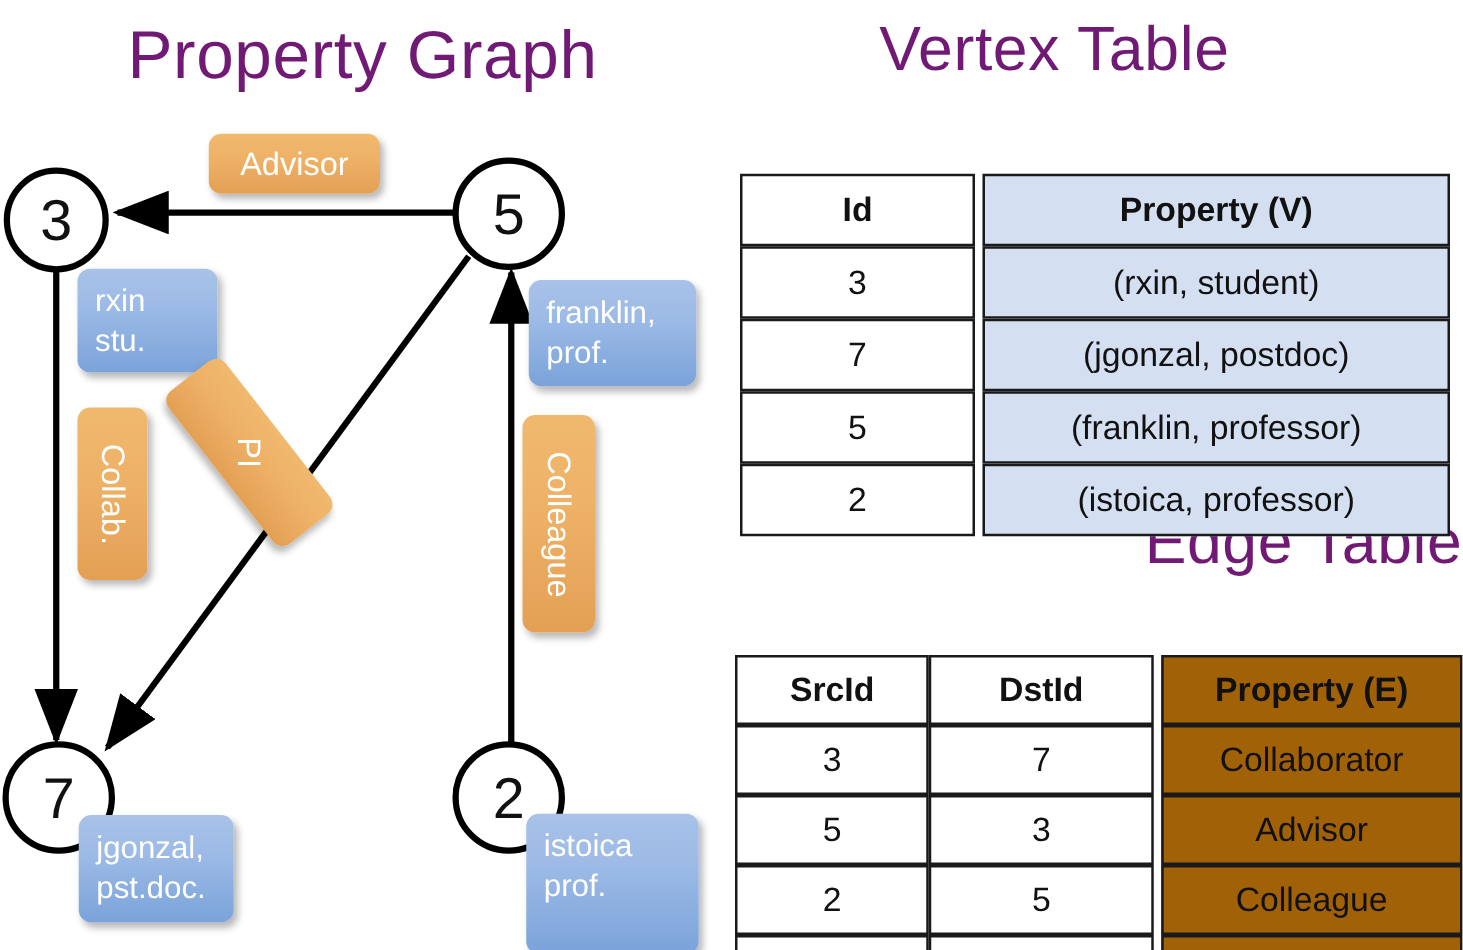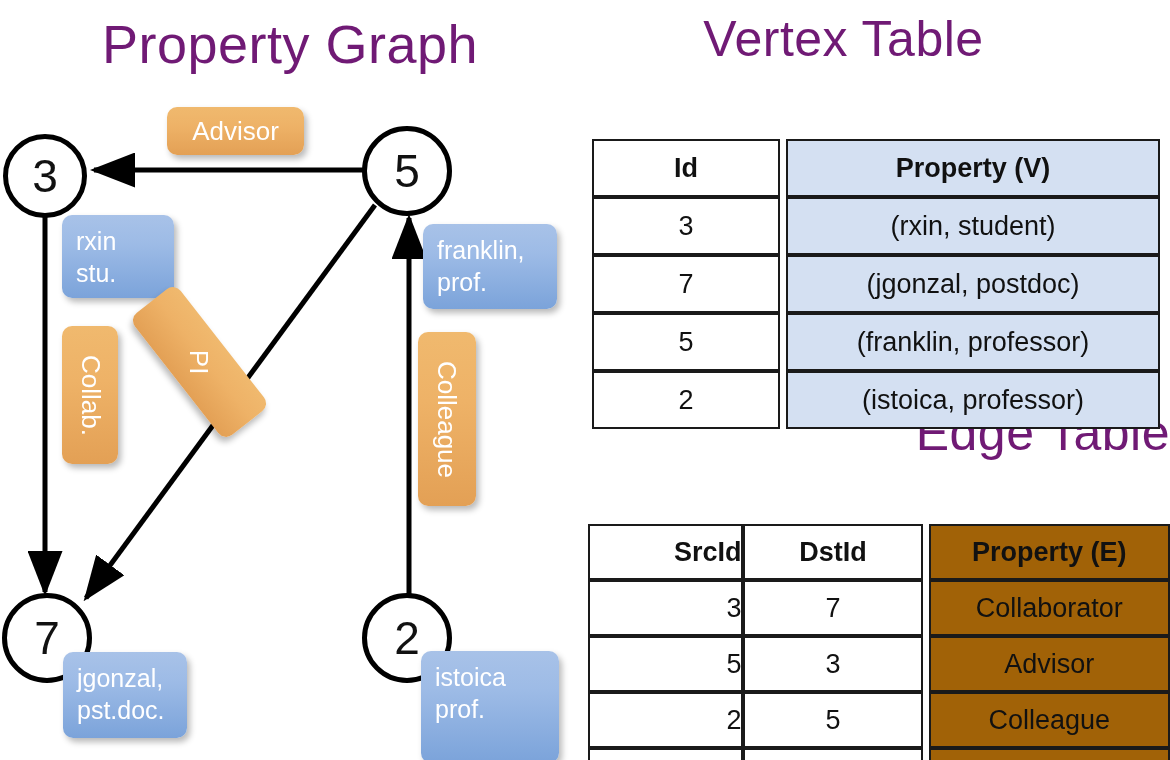--- a/index.html
+++ b/index.html
@@ -137,21 +137,21 @@
     width: 6px;
   }
   .v-blue { background: #d4e0f2; }
   .e-tan  { background: #a16207; }
 
   #vertex-table { left: 592px; top: 103px; }
   #vertex-table .col-id   { width: 184px; height: 54px; }
   #vertex-table .col-prop { width: 370px; height: 54px; }
 
   #edge-table { left: 588px; top: 488px; }
-  #edge-table .col-src  { width: 152px; height: 52px; text-align: right; }
+  #edge-table .col-src  { width: 152px; height: 52px; }
   #edge-table .col-dst  { width: 176px; height: 52px; }
   #edge-table .col-prop { width: 238px; height: 52px; }
 </style>
 </head>
 <body>
 
 <div class="title" id="title-property-graph">Property Graph</div>
 <div class="title" id="title-vertex-table">Vertex Table</div>
 <div class="title" id="title-edge-table">Edge Table</div>
 

